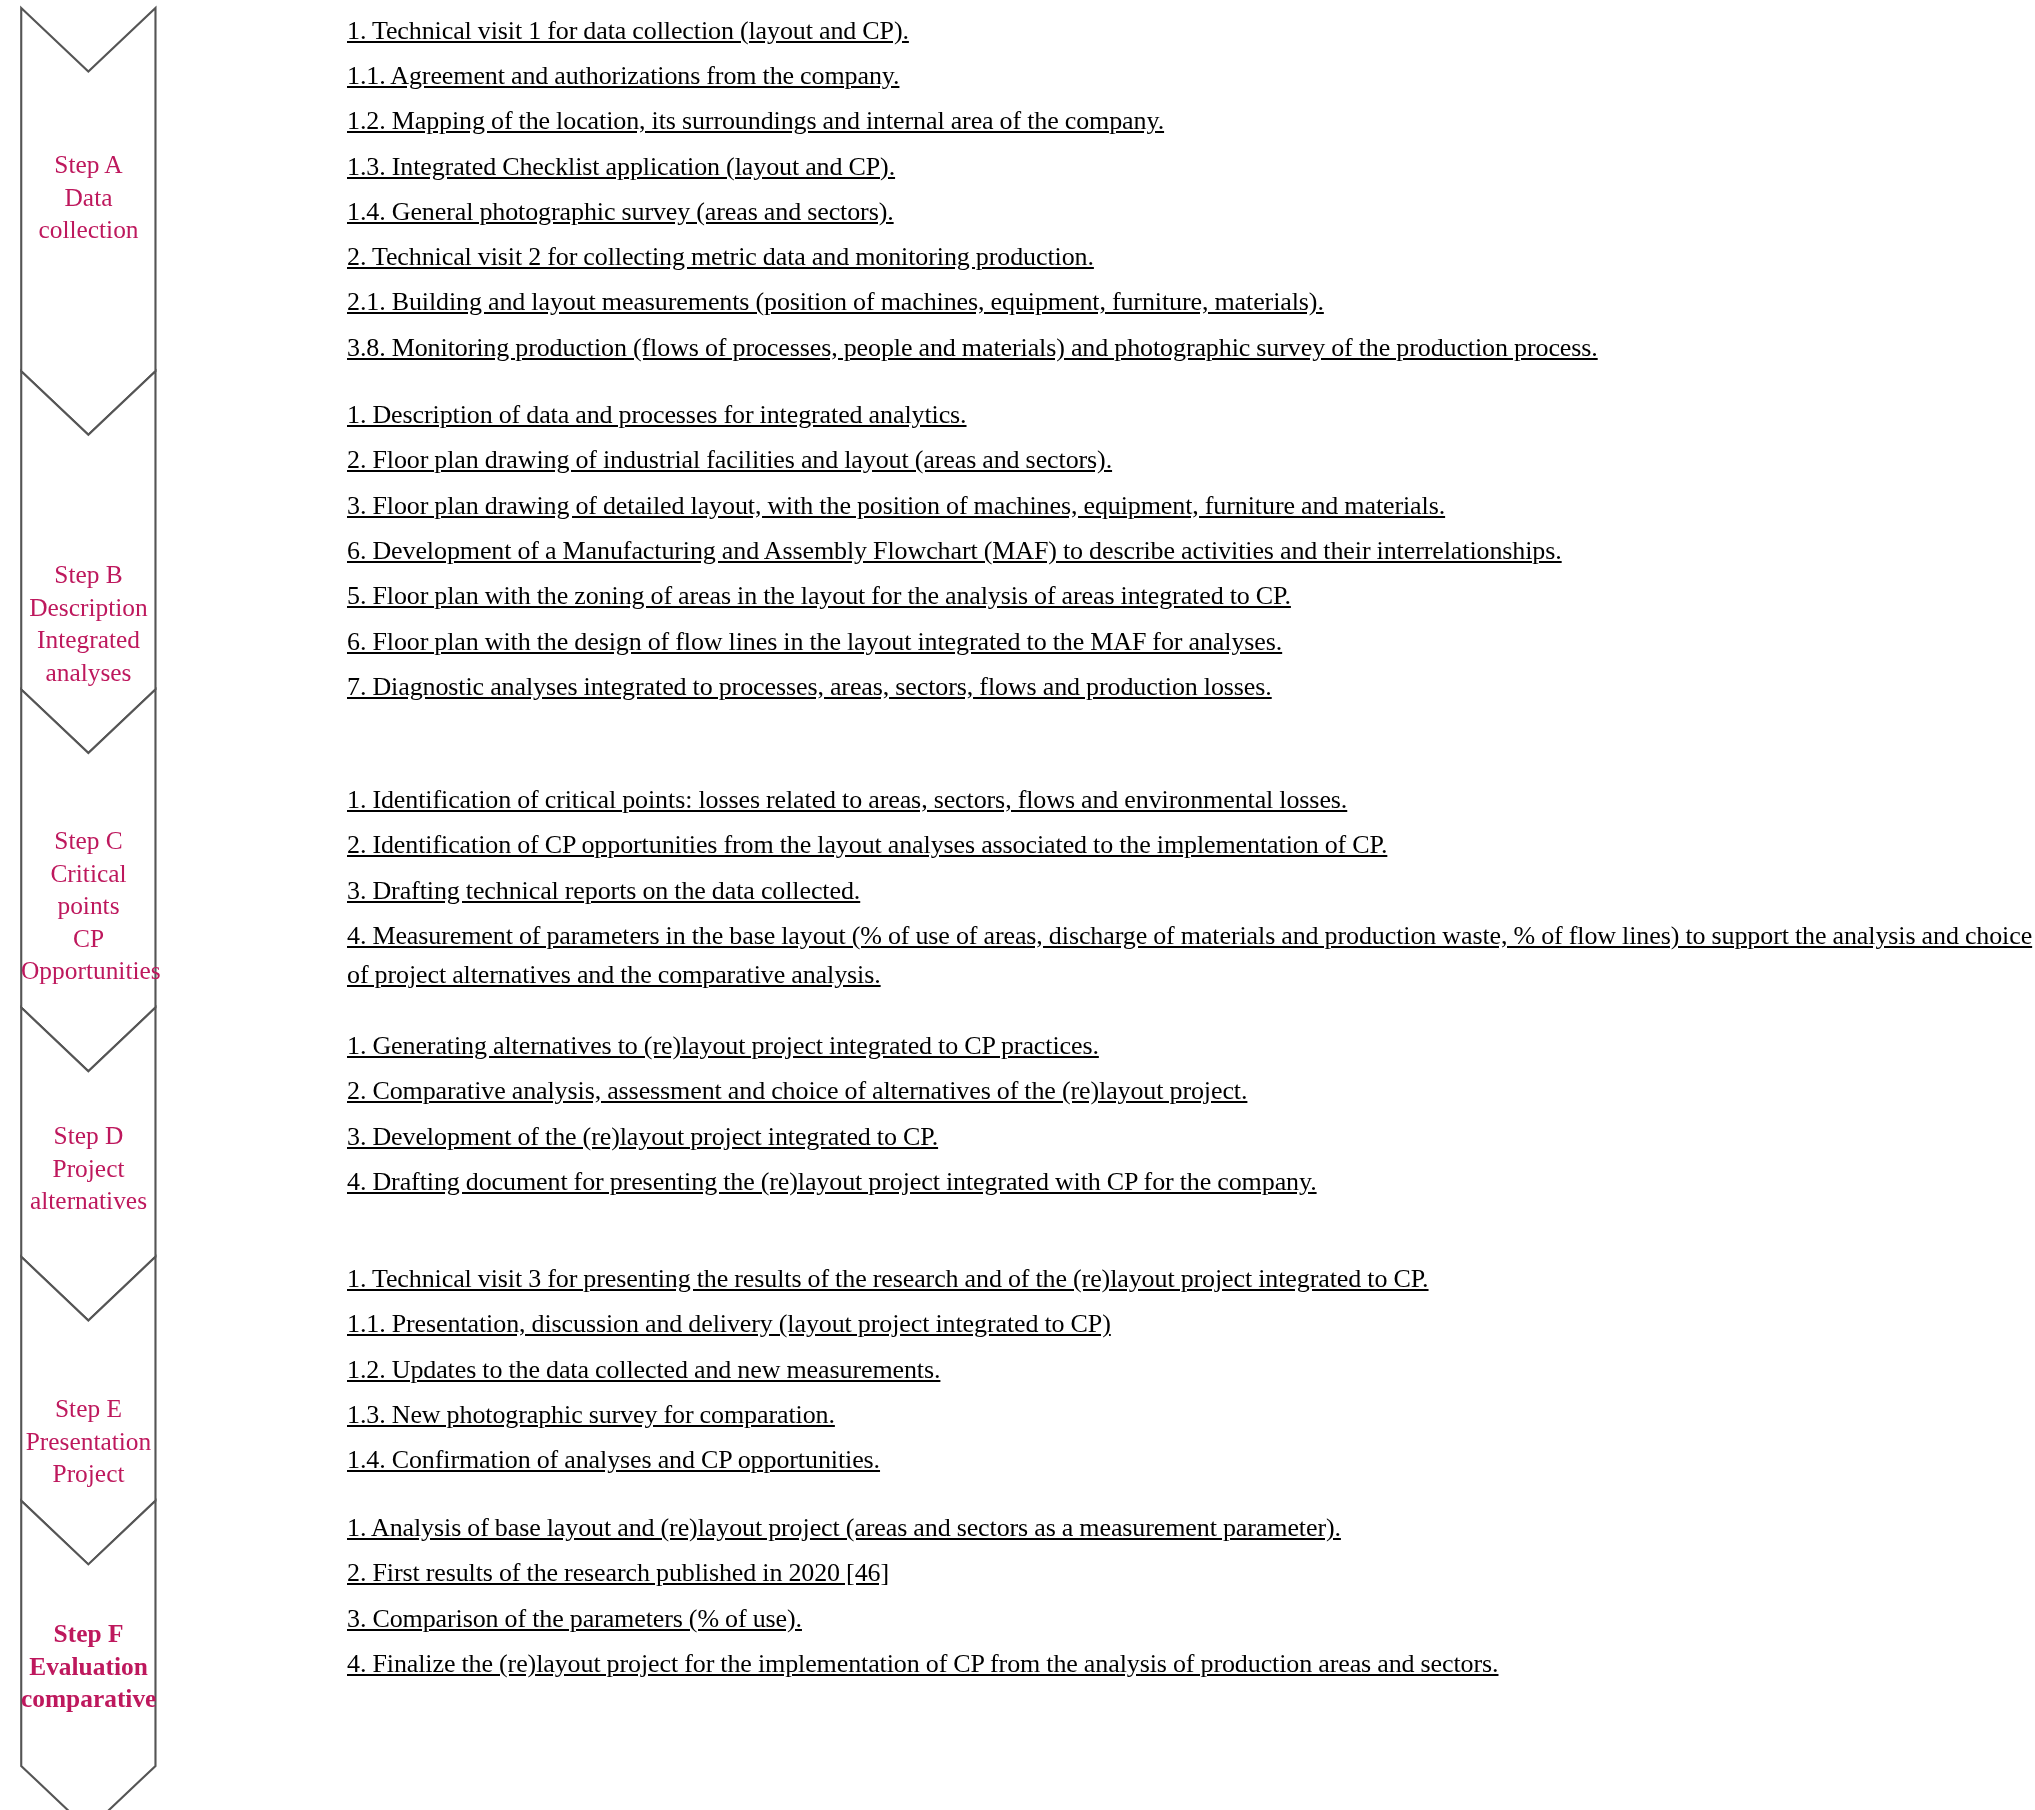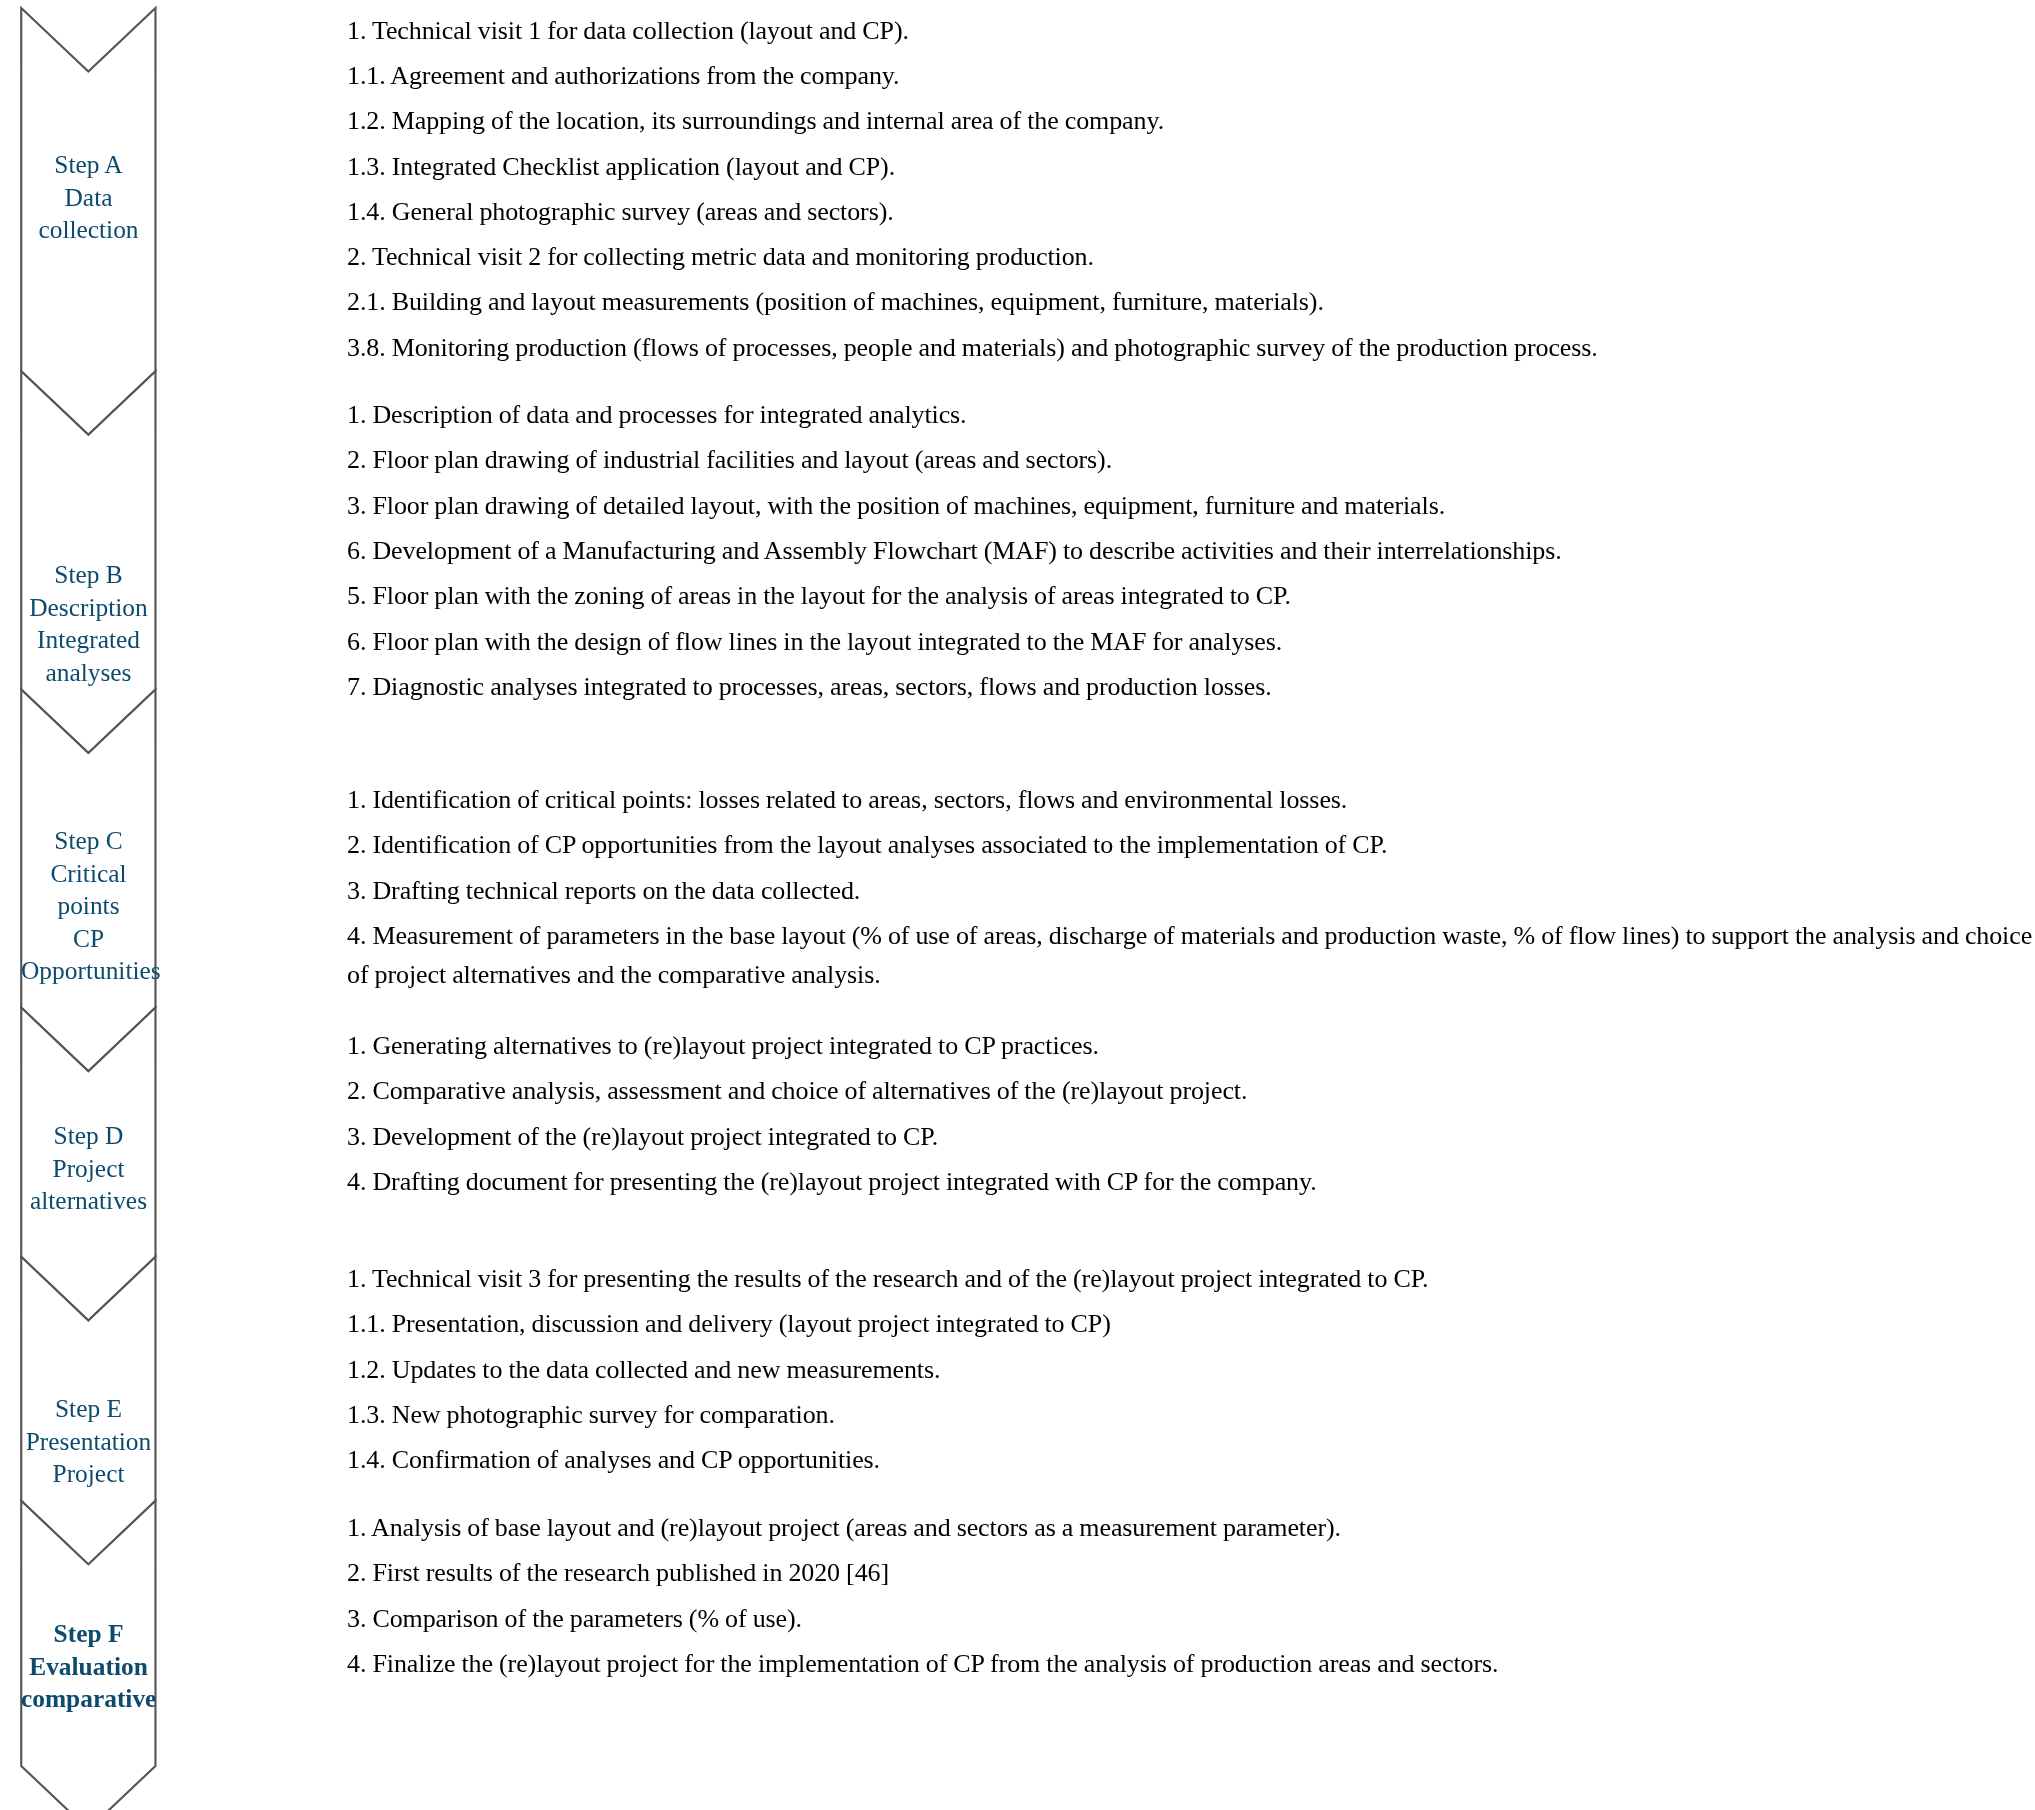--- a/index.html
+++ b/index.html
@@ -40,32 +40,33 @@
     display: block;
   }
   .step-label {
     position: absolute;
     left: 21px;
     width: 135px;
     text-align: center;
     font-size: 25.4px;
     line-height: 1.28;
     font-family: "Liberation Serif", "DejaVu Serif", serif;
-    color: #0c4a6e;
+    color: #be185d;
     white-space: pre-line;
   }
   .step-label span { display: block; }
   .items {
     position: absolute;
     left: 347px;
     width: 1686px;
     font-size: 26px;
     line-height: 1.52;
     color: #000000;
     font-family: "Liberation Serif", "DejaVu Serif", serif;
+    text-decoration: underline;
   }
   .item {
     display: block;
     text-indent: 0;
     margin: 0 0 5.8px 0;
     white-space: normal;
     word-spacing: -0.3px;
     letter-spacing: -0.1px;
   }
   .item:last-child { margin-bottom: 0; }

